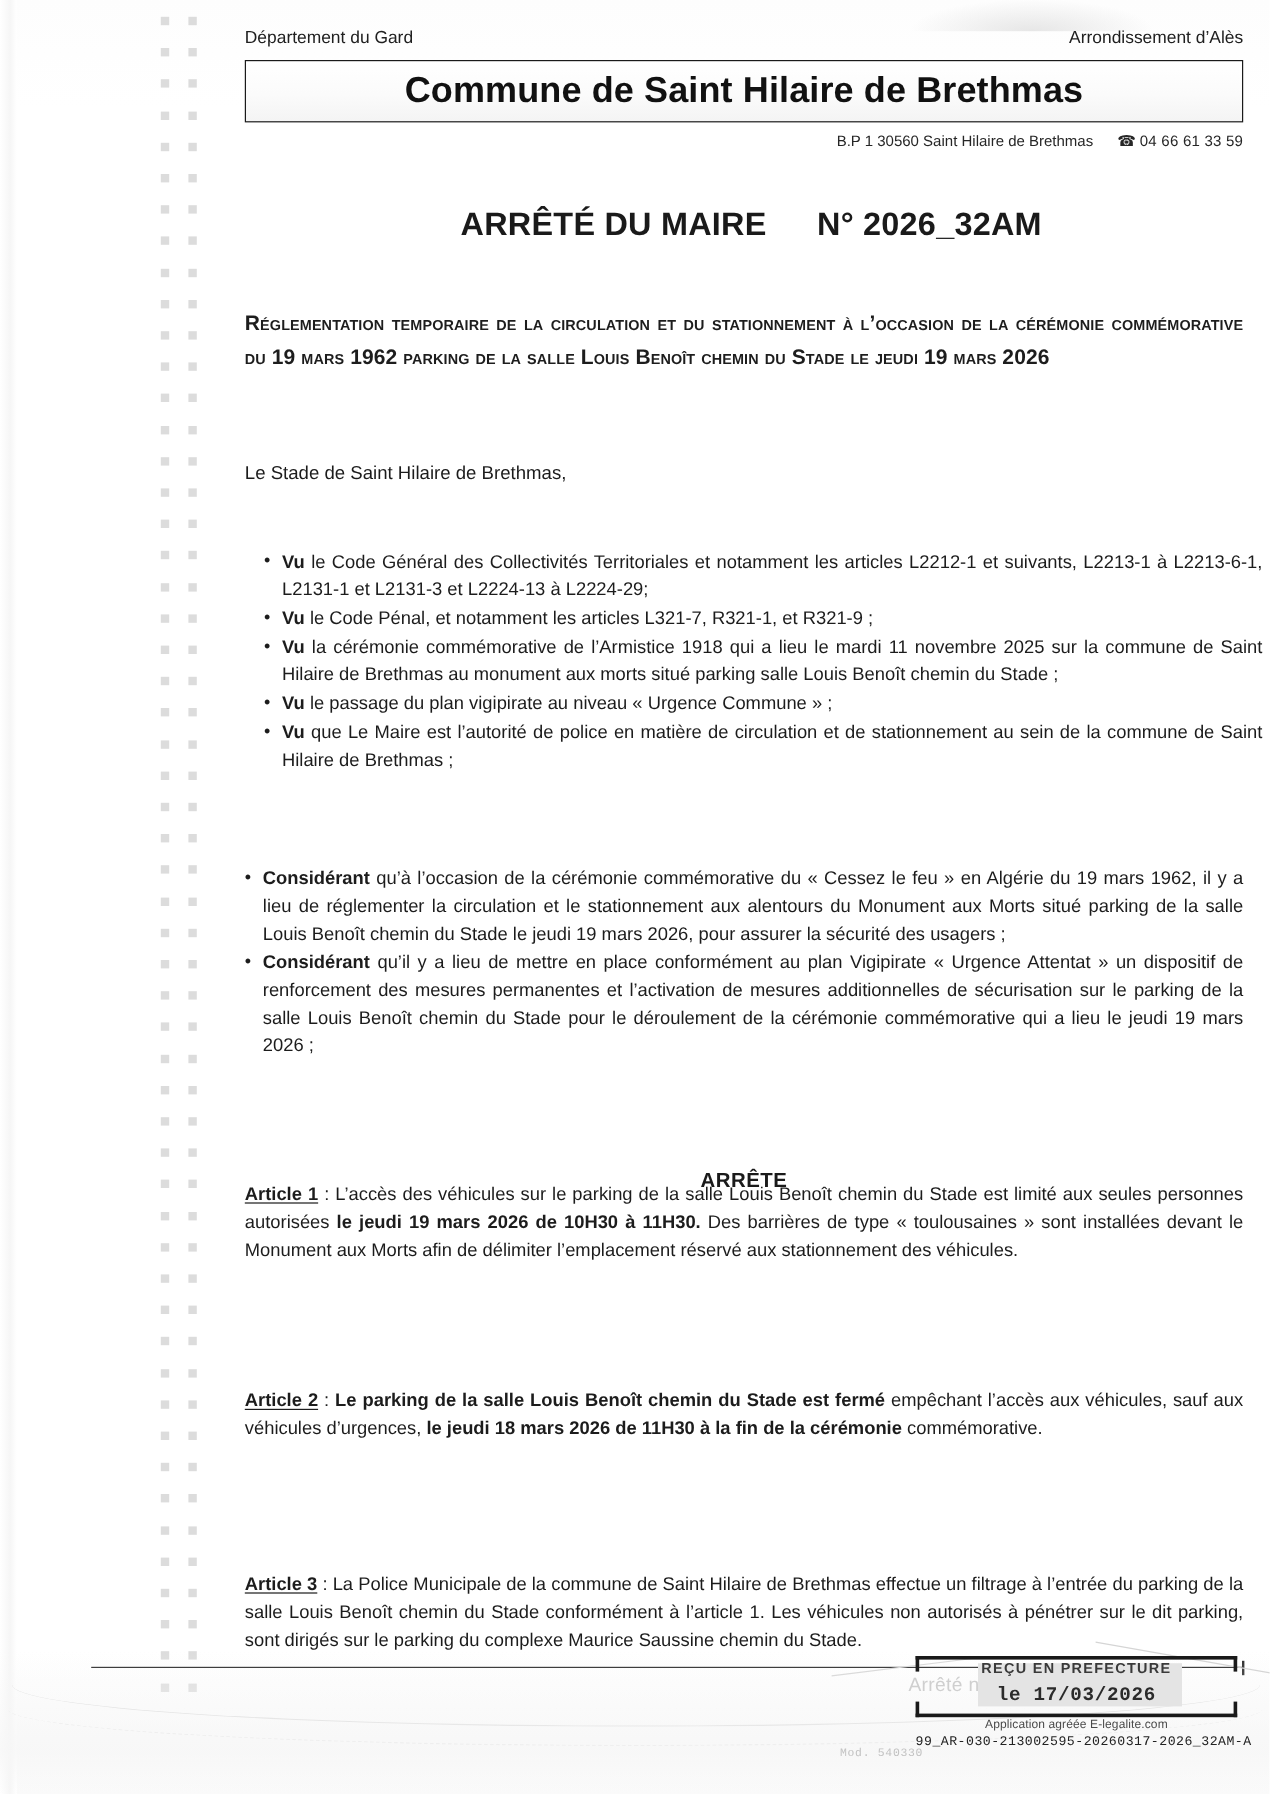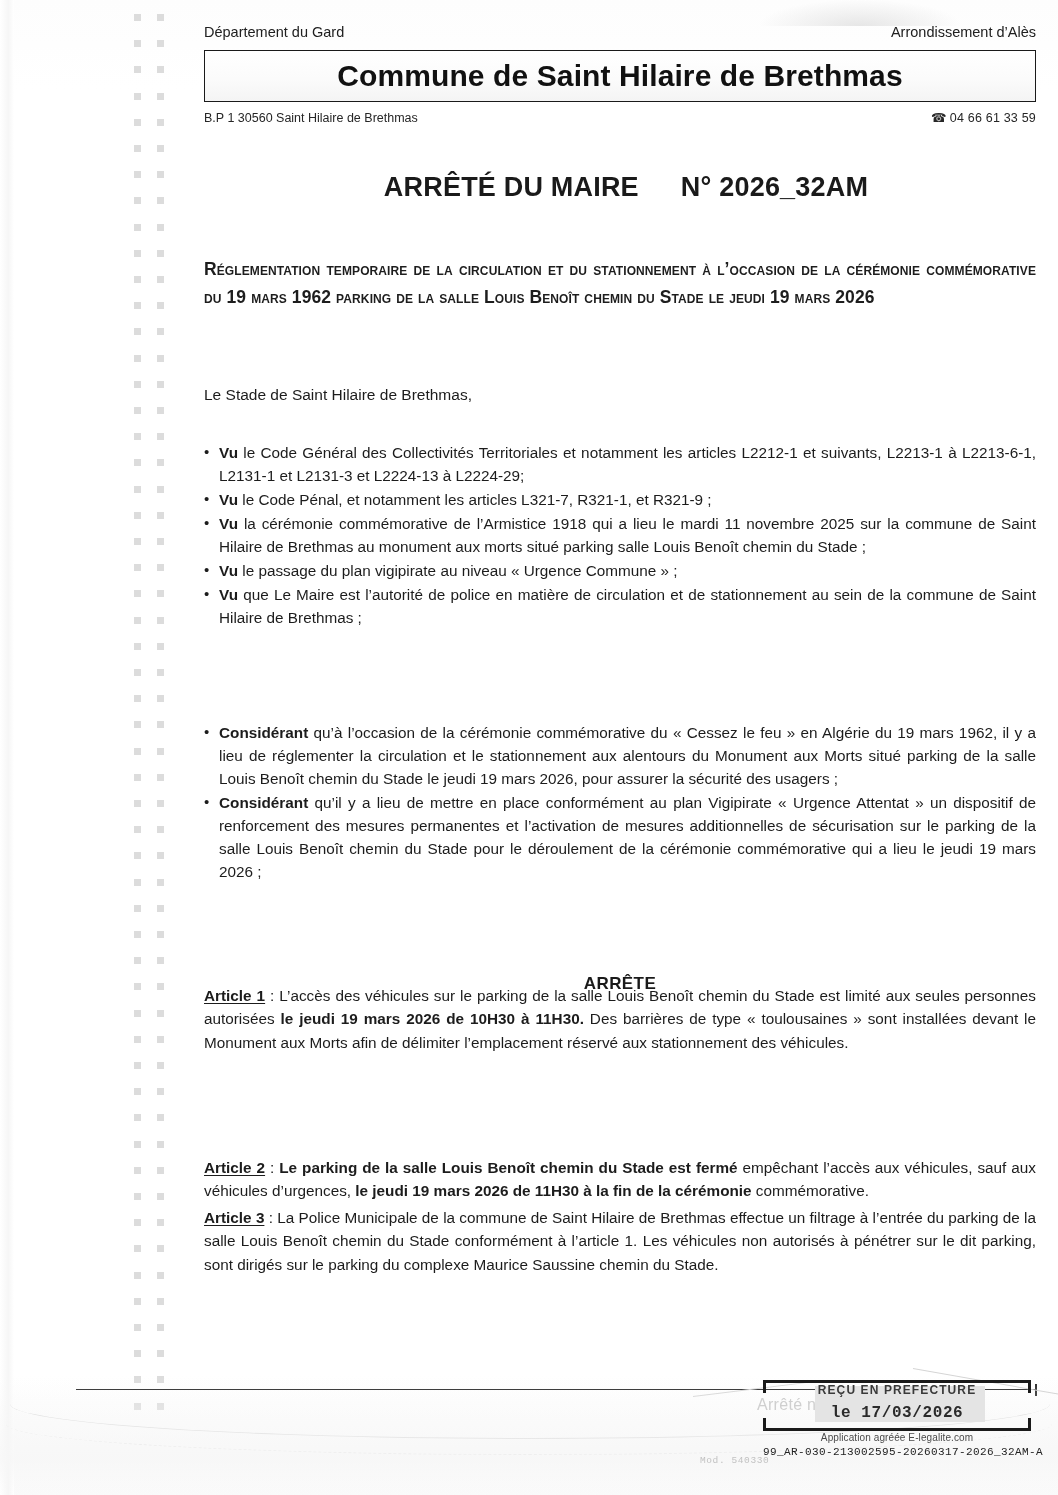--- a/index.html
+++ b/index.html
@@ -60,21 +60,21 @@
     display:flex;align-items:center;justify-content:center;
     background:linear-gradient(180deg,#ffffff 0%,#fbfbfb 55%,#f4f4f4 100%);
   }
   .commune-box .txt{
     font-size:30px;font-weight:600;letter-spacing:.1px;color:#111;
     white-space:nowrap;
   }
 
   .addr-row{
     position:absolute;top:110px;left:0;width:832px;
-    display:flex;justify-content:space-between;align-items:baseline;
+    display:flex;justify-content:flex-end;align-items:baseline;
     font-size:12.5px;color:#262626;gap:20px;
   }
   .addr-row .tel{white-space:nowrap;letter-spacing:.2px;}
   .tel-ico{font-size:12.5px;margin-right:3px;}
 
   .doc-title{
     position:absolute;top:172px;left:0;width:832px;
     text-align:center;
     font-size:27px;font-weight:700;color:#1a1a1a;letter-spacing:.2px;
     padding-left:6px;
@@ -94,21 +94,21 @@
   }
   .subtitle b{font-weight:800;}
 
   .lead{
     position:absolute;top:386px;left:0;width:832px;
     font-size:15.5px;color:#1c1c1c;
   }
 
   .vu-list{
     position:absolute;top:442px;left:0;width:832px;
-    margin:0;padding:0;list-style:none;
+    margin:16px;padding:0;list-style:none;
   }
   .cons-list{
     position:absolute;top:722px;left:0;width:832px;
     margin:0;padding:0;list-style:none;
   }
   .vu-list li, .cons-list li{
     position:relative;
     padding-left:15px;
     margin-bottom:1px;
     font-size:15.3px;
@@ -130,21 +130,21 @@
   }
 
   .article{
     position:absolute;left:0;width:832px;
     font-size:15.3px;line-height:1.52;text-align:justify;color:#1c1c1c;
   }
   .article .lbl{font-weight:700;text-decoration:underline;text-underline-offset:2px;}
   .article b{font-weight:700;}
   #art1{top:984px;}
   #art2{top:1156px;}
-  #art3{top:1206px;}
+  #art3{top:1309px;}
 
   
   .bottom-rule{
     position:absolute;left:76px;top:1389px;width:960px;height:0;
     border-top:1.6px solid #222;
   }
   .bottom-rule::after{
     content:"";position:absolute;right:-1px;top:-6px;width:1.6px;height:12px;background:#222;
   }
   .scan-wave1{
@@ -371,21 +371,21 @@
         <li><b>Considérant</b><span> qu’il y a lieu de mettre en place conformément au plan Vigipirate « Urgence Attentat » un dispositif de renforcement des mesures permanentes et l’activation de mesures additionnelles de sécurisation sur le parking de la salle Louis Benoît chemin du Stade pour le déroulement de la cérémonie commémorative qui a lieu le jeudi 19 mars 2026 ;</span></li>
       </ul>
 
     <div class="arrete-word">ARRÊTE</div>
 
     <div class="article" id="art1">
       <span class="lbl">Article 1</span><span> : L’accès des véhicules sur le parking de la salle Louis Benoît chemin du Stade est limité aux seules personnes autorisées </span><b>le jeudi 19 mars 2026 de 10H30 à 11H30.</b><span> Des barrières de type « toulousaines » sont installées devant le Monument aux Morts afin de délimiter l’emplacement réservé aux stationnement des véhicules.</span>
     </div>
 
     <div class="article" id="art2">
-      <span class="lbl">Article 2</span><span> : </span><b>Le parking de la salle Louis Benoît chemin du Stade est fermé</b><span> empêchant l’accès aux véhicules, sauf aux véhicules d’urgences, </span><b>le jeudi 19 mars 2026 de 11H30 à la fin de la cérémonie</b><span> commémorative.</span>
+      <span class="lbl">Article 2</span><span> : </span><b>Le parking de la salle Louis Benoît chemin du Stade est fermé</b><span> empêchant l’accès aux véhicules, sauf aux véhicules d’urgences, </span><b>le jeudi 18 mars 2026 de 11H30 à la fin de la cérémonie</b><span> commémorative.</span>
     </div>
 
     <div class="article" id="art3">
       <span class="lbl">Article 3</span><span> : La Police Municipale de la commune de Saint Hilaire de Brethmas effectue un filtrage à l’entrée du parking de la salle Louis Benoît chemin du Stade conformément à l’article 1. Les véhicules non autorisés à pénétrer sur le dit parking, sont dirigés sur le parking du complexe Maurice Saussine chemin du Stade.</span>
     </div>
 
   </div>
 
   <div class="bottom-rule"></div>
   <div class="scan-wave1"></div>

